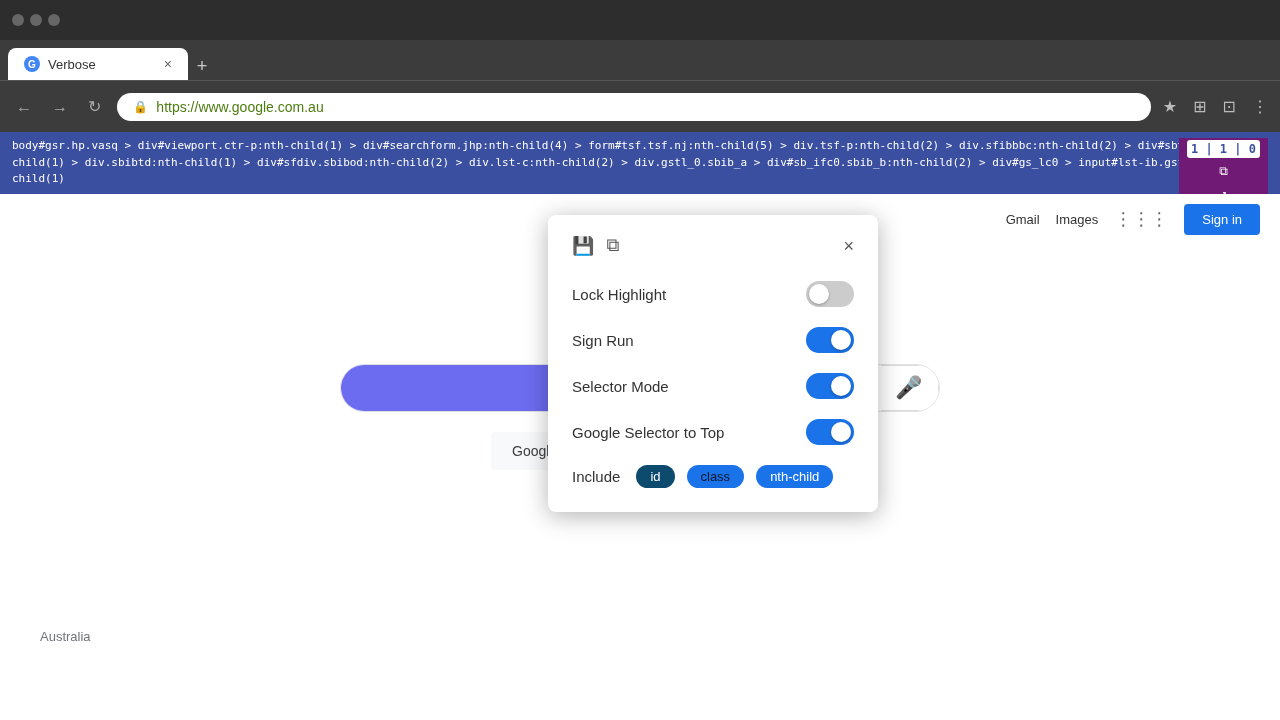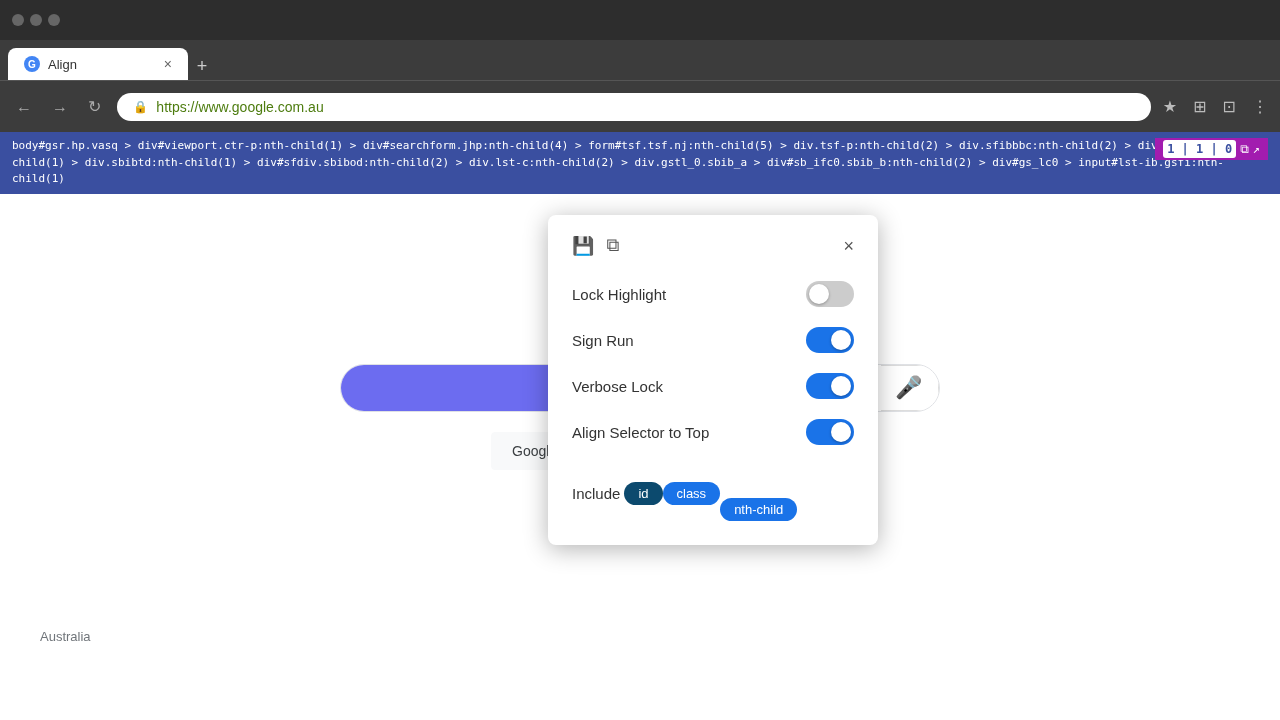--- a/index.html
+++ b/index.html
@@ -101,28 +101,29 @@
       font-family: monospace;
       font-size: 11px;
       color: #fff;
       line-height: 1.5;
       position: relative;
     }
     .selector-bar-counter {
       position: absolute;
       right: 12px;
       top: 6px;
-      background: #a21caf;
+      background: #701a75;
       border-radius: 0;
       padding: 2px 8px;
       font-size: 12px;
       color: #fff;
       display: flex;
       align-items: center;
       gap: 4px;
+      flex-direction: column;
     }
     .counter-num {
       background: #fff;
       color: #3a4fa0;
       border-radius: 3px;
       padding: 0 4px;
       font-weight: bold;
     }
 
     
@@ -300,56 +301,56 @@
       background: #fff;
       box-shadow: 0 1px 3px rgba(0,0,0,0.3);
     }
     .toggle-off .toggle-knob { left: 3px; }
     .toggle-on .toggle-knob { left: 25px; }
 
     
     .include-row {
       display: flex;
       align-items: center;
-      gap: 0;
+      gap: 12px;
       margin-top: 4px;
     }
     .include-label {
       font-size: 15px;
       color: #333;
       margin-right: 4px;
     }
     .tag {
       border-radius: 14px;
       padding: 4px 14px;
       font-size: 13px;
       font-weight: 500;
       cursor: pointer;
     }
     .tag-id { background: #0c4a6e; color: #fff; }
-    .tag-class { background: #1a73e8; color: #ffffff; }
-    .tag-nth { background: #1a73e8; color: #fff; margin-top: 33px; }
+    .tag-class { background: #1a73e8; color: #0f172a; }
+    .tag-nth { background: #1a73e8; color: #fff; }
   </style>
 </head>
 <body>
 
 <div class="title-bar">
   <div class="traffic-lights">
     <div class="traffic-light"></div>
     <div class="traffic-light"></div>
     <div class="traffic-light"></div>
   </div>
 </div>
 
 <div class="tab-bar">
   <div class="tab">
     <div class="tab-favicon">
       <span>G</span>
     </div>
-    <span>Align</span>
+    <span>Verbose</span>
     <span class="tab-close">×</span>
   </div>
   <div class="tab-new">
     <span>+</span>
   </div>
 </div>
 
 <div class="address-bar">
   <span class="nav-btn">←</span>
   <span class="nav-btn">→</span>
@@ -370,20 +371,26 @@
   <span>body#gsr.hp.vasq &gt; div#viewport.ctr-p:nth-child(1) &gt; div#searchform.jhp:nth-child(4) &gt; form#tsf.tsf.nj:nth-child(5) &gt; div.tsf-p:nth-child(2) &gt; div.sfibbbc:nth-child(2) &gt; div#sbtc.sbtc:nth-child(1) &gt; div.sbibtd:nth-child(1) &gt; div#sfdiv.sbibod:nth-child(2) &gt; div.lst-c:nth-child(2) &gt; div.gstl_0.sbib_a &gt; div#sb_ifc0.sbib_b:nth-child(2) &gt; div#gs_lc0 &gt; input#lst-ib.gsfi:nth-child(1)</span>
   <div class="selector-bar-counter">
     <span class="counter-num">1 | 1 | 0</span>
     <span style="cursor:pointer;">⧉</span>
     <span style="cursor:pointer;">↗</span>
   </div>
 </div>
 
 <div class="page-bg" style="height: 450px; width: 100%;">
 
+  <div class="google-header">
+    <a class="google-header-link">Gmail</a>
+    <a class="google-header-link">Images</a>
+    <span class="apps-icon">⋮⋮⋮</span>
+    <div class="sign-in-btn">Sign in</div>
+  </div>
 
   <div class="google-logo">
     <span class="g-letter">G</span>
   </div>
 
   <div class="search-container">
     <div class="search-bar" style="border: 1px solid #dfe1e5; border-radius: 24px; overflow: hidden; position: relative;">
       <div class="search-fill" style="width: 510px; height: 100%; background: #6c6cf0;"></div>
       <div class="search-right" style="position:absolute; right:0; top:0; width:58px; height:100%; display:flex; align-items:center; justify-content:center; background:#fff; border-left: none;">
         <span class="mic-icon">🎤</span>
@@ -417,28 +424,28 @@
   </div>
 
   <div class="toggle-row">
     <span class="toggle-label">Sign Run</span>
     <div class="toggle-switch toggle-on">
       <div class="toggle-knob"></div>
     </div>
   </div>
 
   <div class="toggle-row">
-    <span class="toggle-label">Verbose Lock</span>
+    <span class="toggle-label">Selector Mode</span>
     <div class="toggle-switch toggle-on">
       <div class="toggle-knob"></div>
     </div>
   </div>
 
   <div class="toggle-row">
-    <span class="toggle-label">Align Selector to Top</span>
+    <span class="toggle-label">Google Selector to Top</span>
     <div class="toggle-switch toggle-on">
       <div class="toggle-knob"></div>
     </div>
   </div>
 
   <div class="include-row">
     <span class="include-label">Include</span>
     <span class="tag tag-id">id</span>
     <span class="tag tag-class">class</span>
     <span class="tag tag-nth">nth-child</span>

